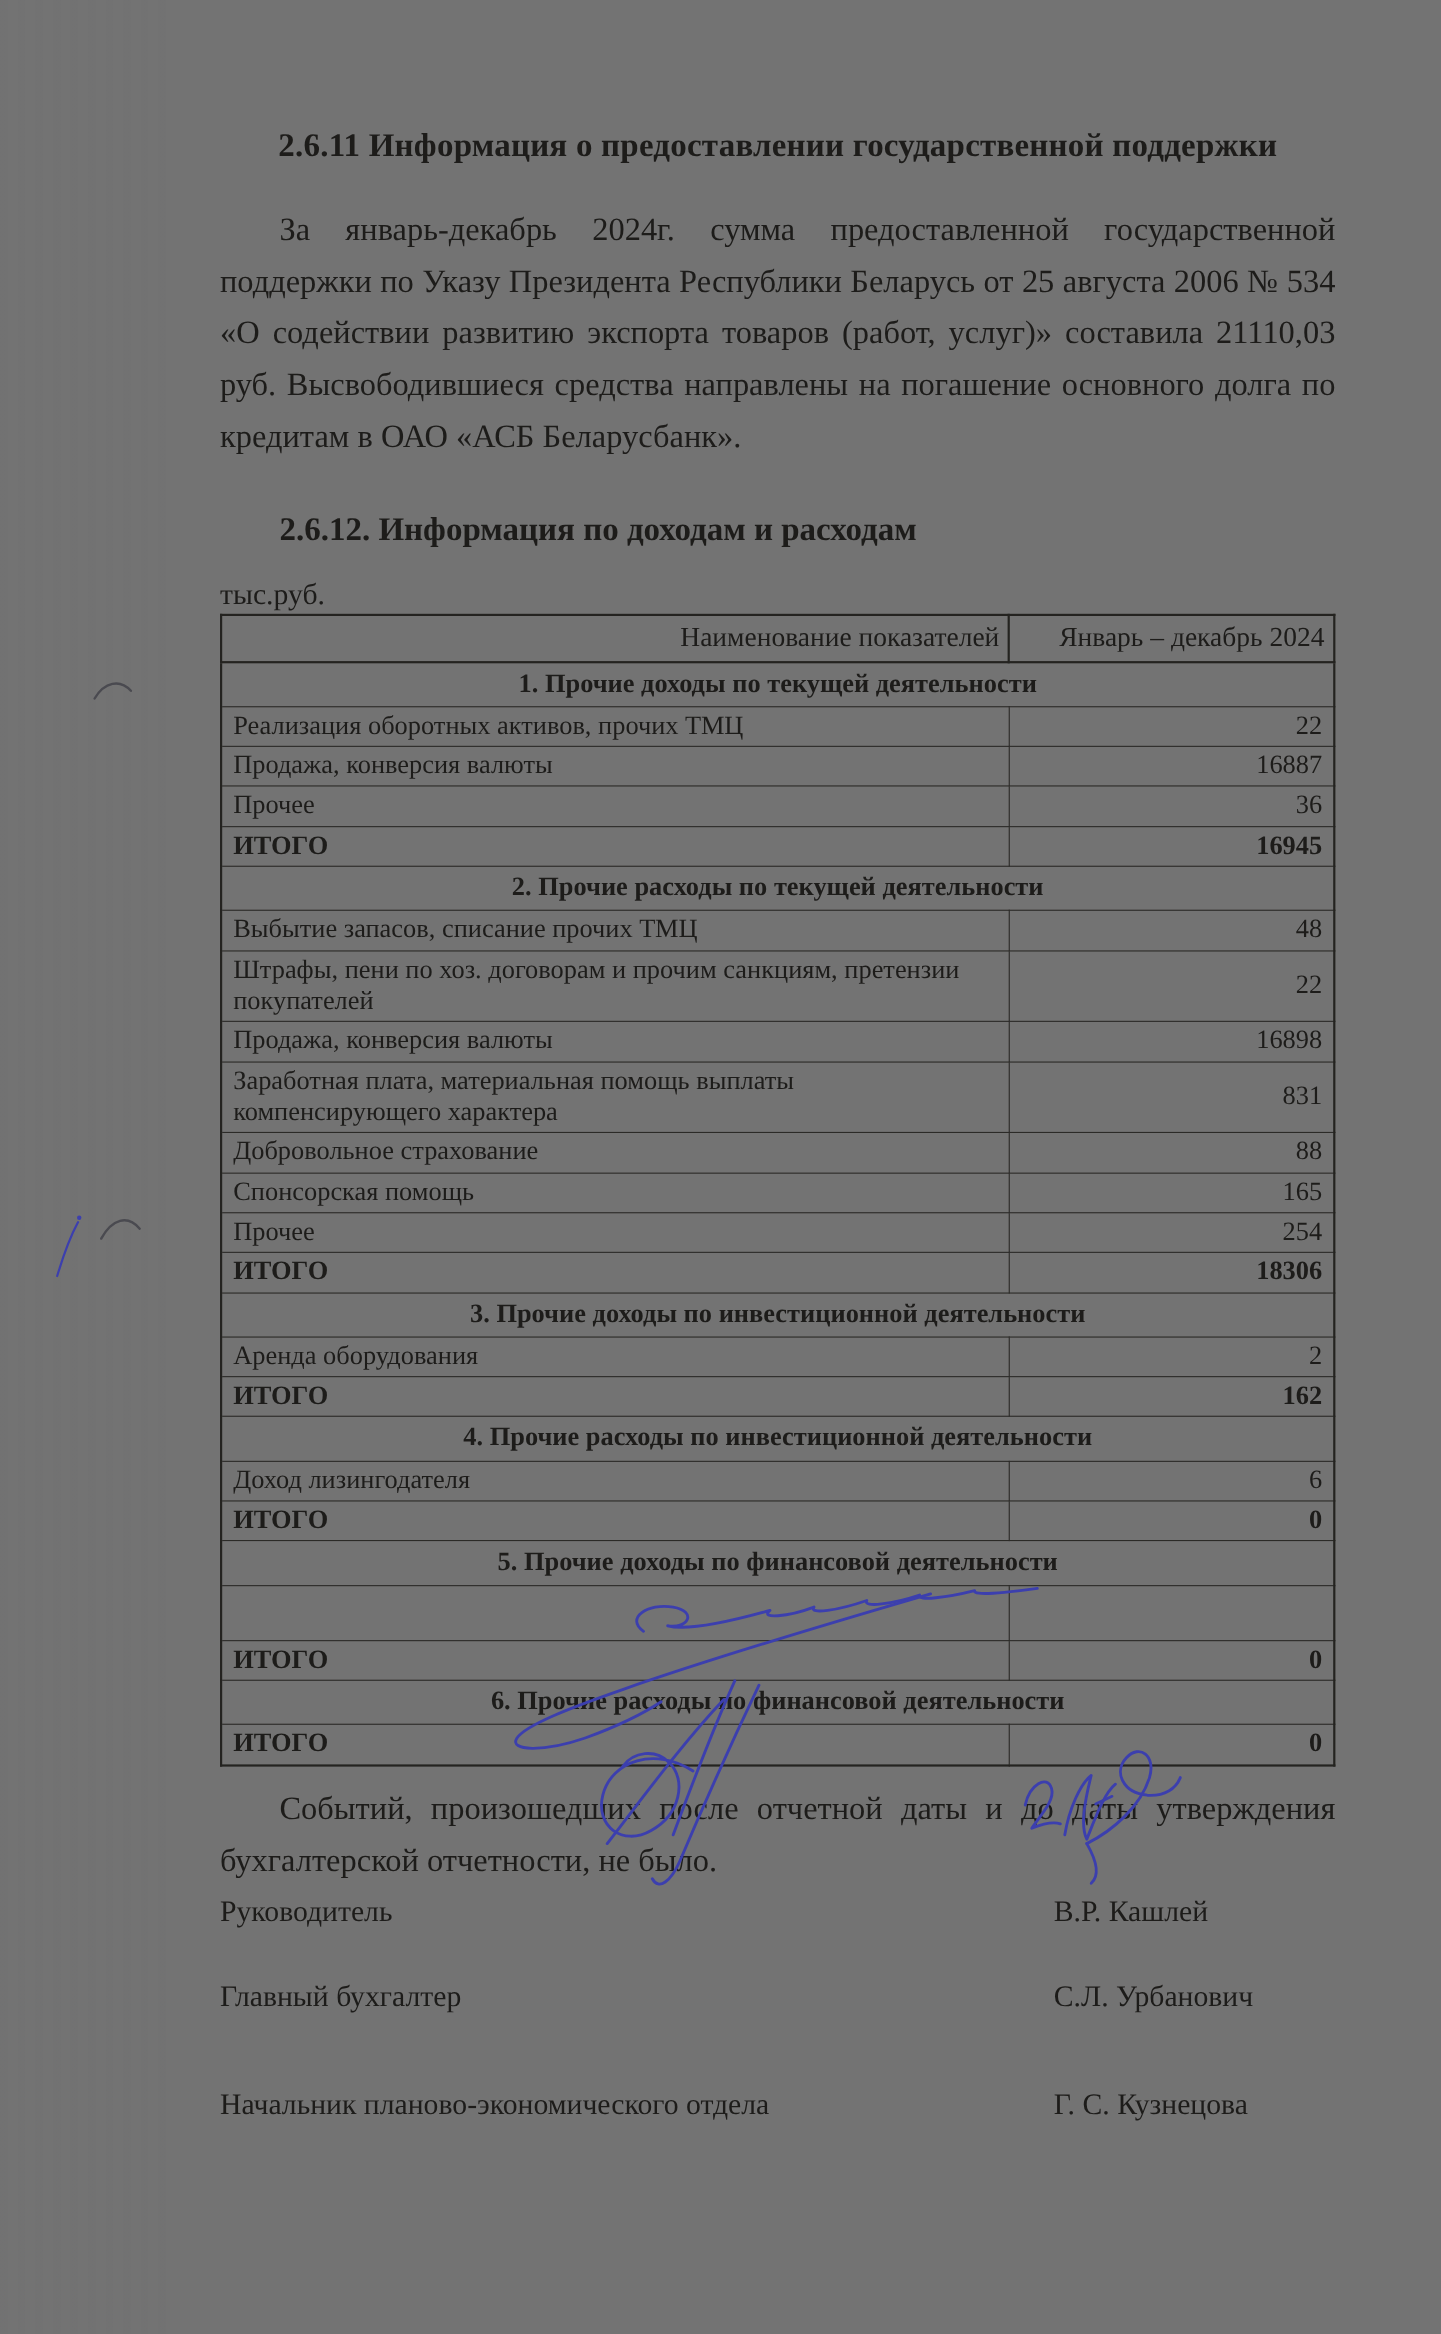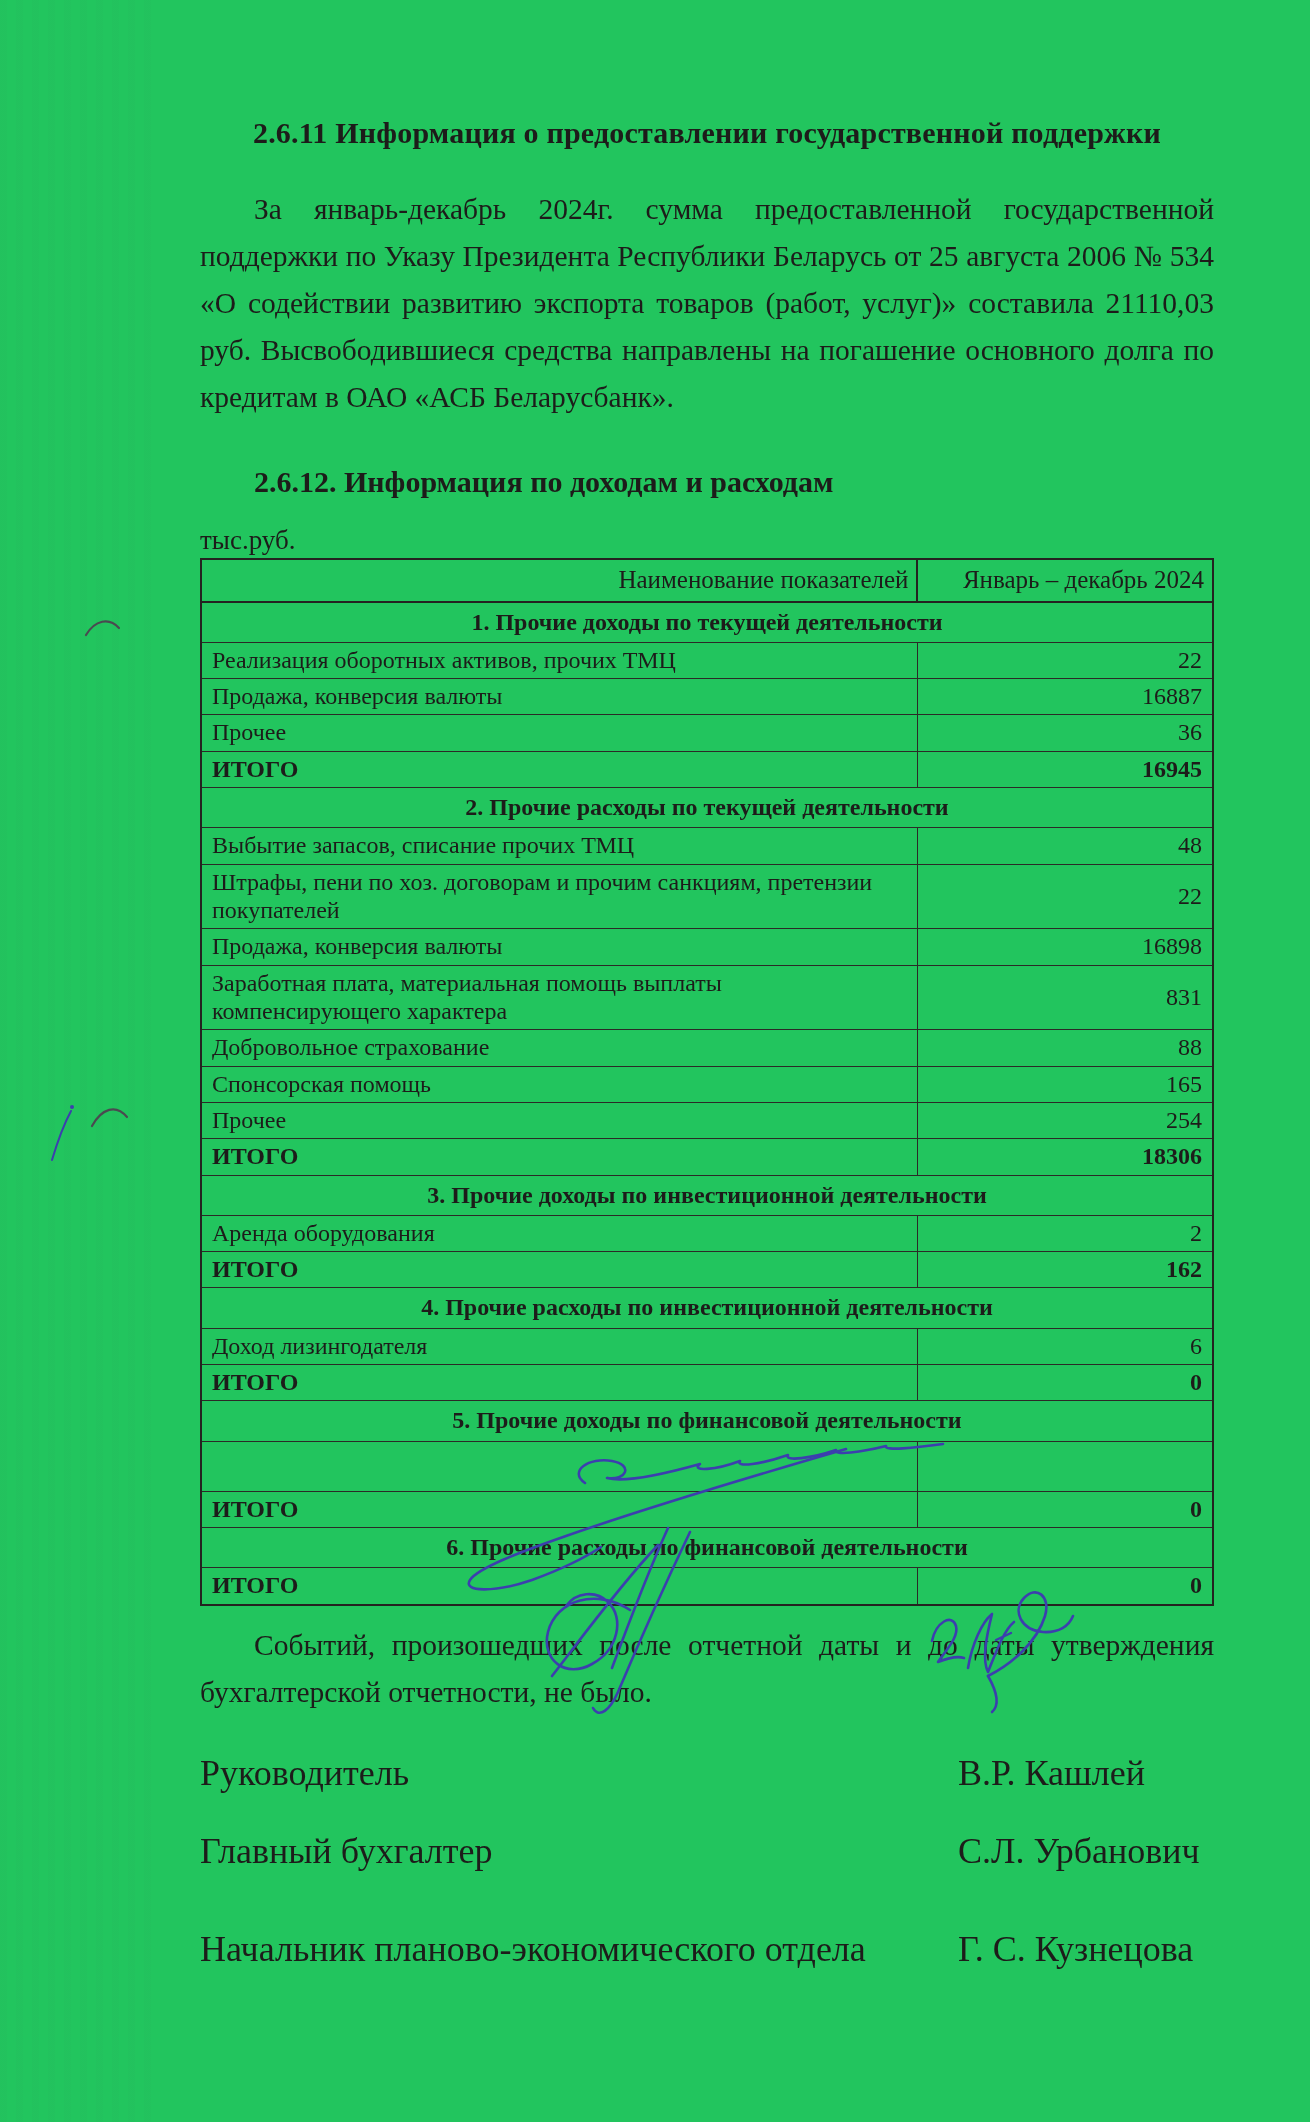--- a/index.html
+++ b/index.html
@@ -1,19 +1,19 @@
 <!DOCTYPE html>
 <html lang="ru"><head>
 <meta charset="utf-8">
 <style>
   html,body { margin:0; padding:0; background:#ffffff; }
   .page {
     position:relative;
     width:1310px; height:2122px;
-    background:#22c55e;
+    background:#737373;
     font-family:"Liberation Serif","DejaVu Serif",serif;
     color:#1d1c1a;
     overflow:hidden;
   }
   
   .page::before{
     content:""; position:absolute; left:0; top:0; width:160px; height:100%;
     background:repeating-linear-gradient(90deg, rgba(60,60,70,0.02) 0 7px, transparent 7px 16px);
     pointer-events:none;
   }
@@ -42,21 +42,21 @@
   table.fin td { border:1.6px solid #2b2a27; padding:3px 10px 4px; }
   table.fin col.c1 { width:70.8%; }
   table.fin col.c2 { width:29.2%; }
   tr.row-section td { text-align:center; font-weight:bold; padding:5px 12px 6px; }
   tr.row-total td { font-weight:bold; }
   td.cell-value { text-align:right; }
   tr.row-empty td { height:42px; }
 
   .closing { margin-top:16px; }
 
-  .sig-block { position:relative; height:305px; margin-top:30px; font-size:36px; }
+  .sig-block { position:relative; height:305px; font-size:27px; }
   .sig-row { position:absolute; left:0; width:100%; }
   .sig-row .role { position:absolute; left:0; white-space:nowrap; }
   .sig-row .name { position:absolute; left:758px; white-space:nowrap; }
   .sig-row.r1 { top:6px; }
   .sig-row.r2 { top:84px; }
   .sig-row.r3 { top:182px; }
 
   svg.overlay {
     position:absolute; left:0; top:0; width:1310px; height:2122px;
     pointer-events:none; z-index:5;

